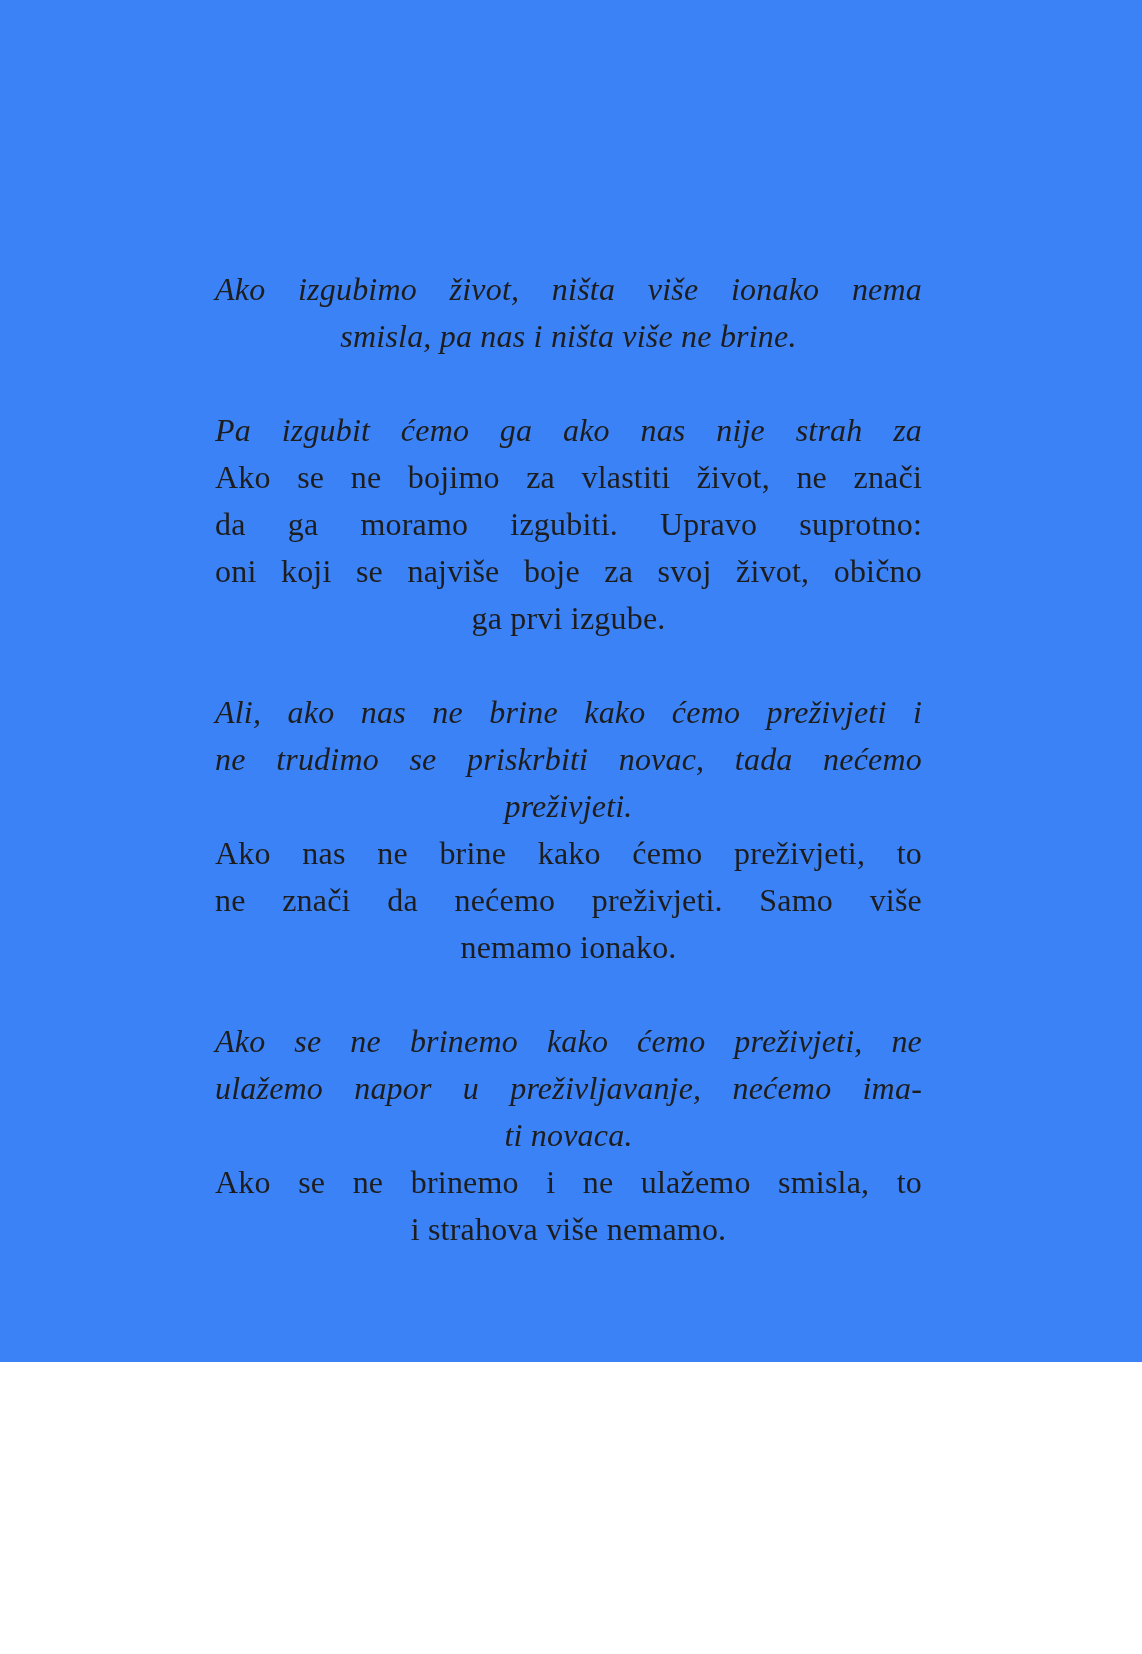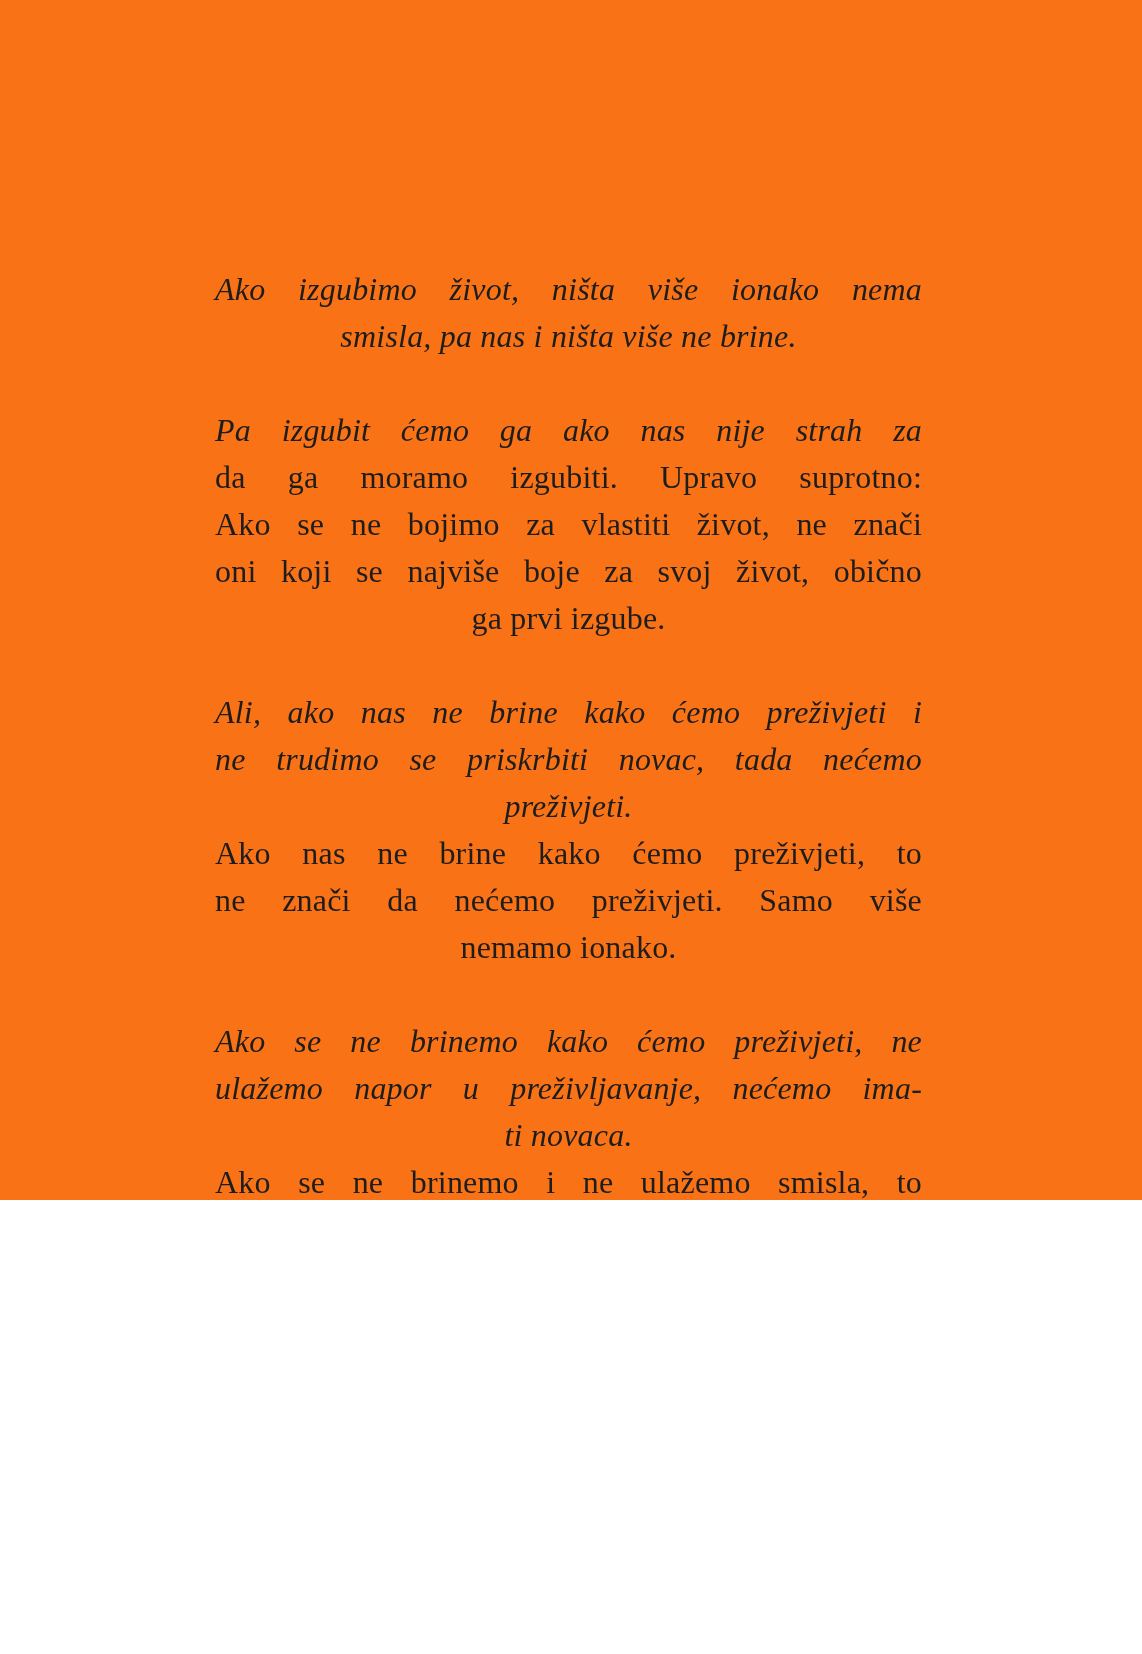--- a/index.html
+++ b/index.html
@@ -3,22 +3,22 @@
 <meta charset="utf-8">
 <style>
   html, body {
     margin: 0;
     padding: 0;
     background: #ffffff;
   }
   .page {
     position: relative;
     width: 1142px;
-    height: 1200px;
-    background: #f97316;
+    height: 1362px;
+    background: #3b82f6;
     overflow: hidden;
     font-family: "Liberation Serif", "DejaVu Serif", serif;
     color: #1d1d1d;
   }
   .text-column {
     position: absolute;
     left: 215px;
     top: 266px;
     width: 707px;
     font-size: 32px;
@@ -62,22 +62,22 @@
 
   <div class="text-column">
 
     <div class="group">
       <div class="line italic just">Ako izgubimo život, ništa više ionako nema</div>
       <div class="line italic">smisla, pa nas i ništa više ne brine.</div>
     </div>
 
     <div class="group">
       <div class="line italic just">Pa izgubit ćemo ga ako nas nije strah za</div>
+      <div class="line just">Ako se ne bojimo za vlastiti život, ne znači</div>
       <div class="line just">da ga moramo izgubiti. Upravo suprotno:</div>
-      <div class="line just">Ako se ne bojimo za vlastiti život, ne znači</div>
       <div class="line just">oni koji se najviše boje za svoj život, obično</div>
       <div class="line">ga prvi izgube.</div>
     </div>
 
     <div class="group">
       <div class="line italic just">Ali, ako nas ne brine kako ćemo preživjeti i</div>
       <div class="line italic just">ne trudimo se priskrbiti novac, tada nećemo</div>
       <div class="line italic">preživjeti.</div>
       <div class="line just">Ako nas ne brine kako ćemo preživjeti, to</div>
       <div class="line just">ne znači da nećemo preživjeti. Samo više</div>

